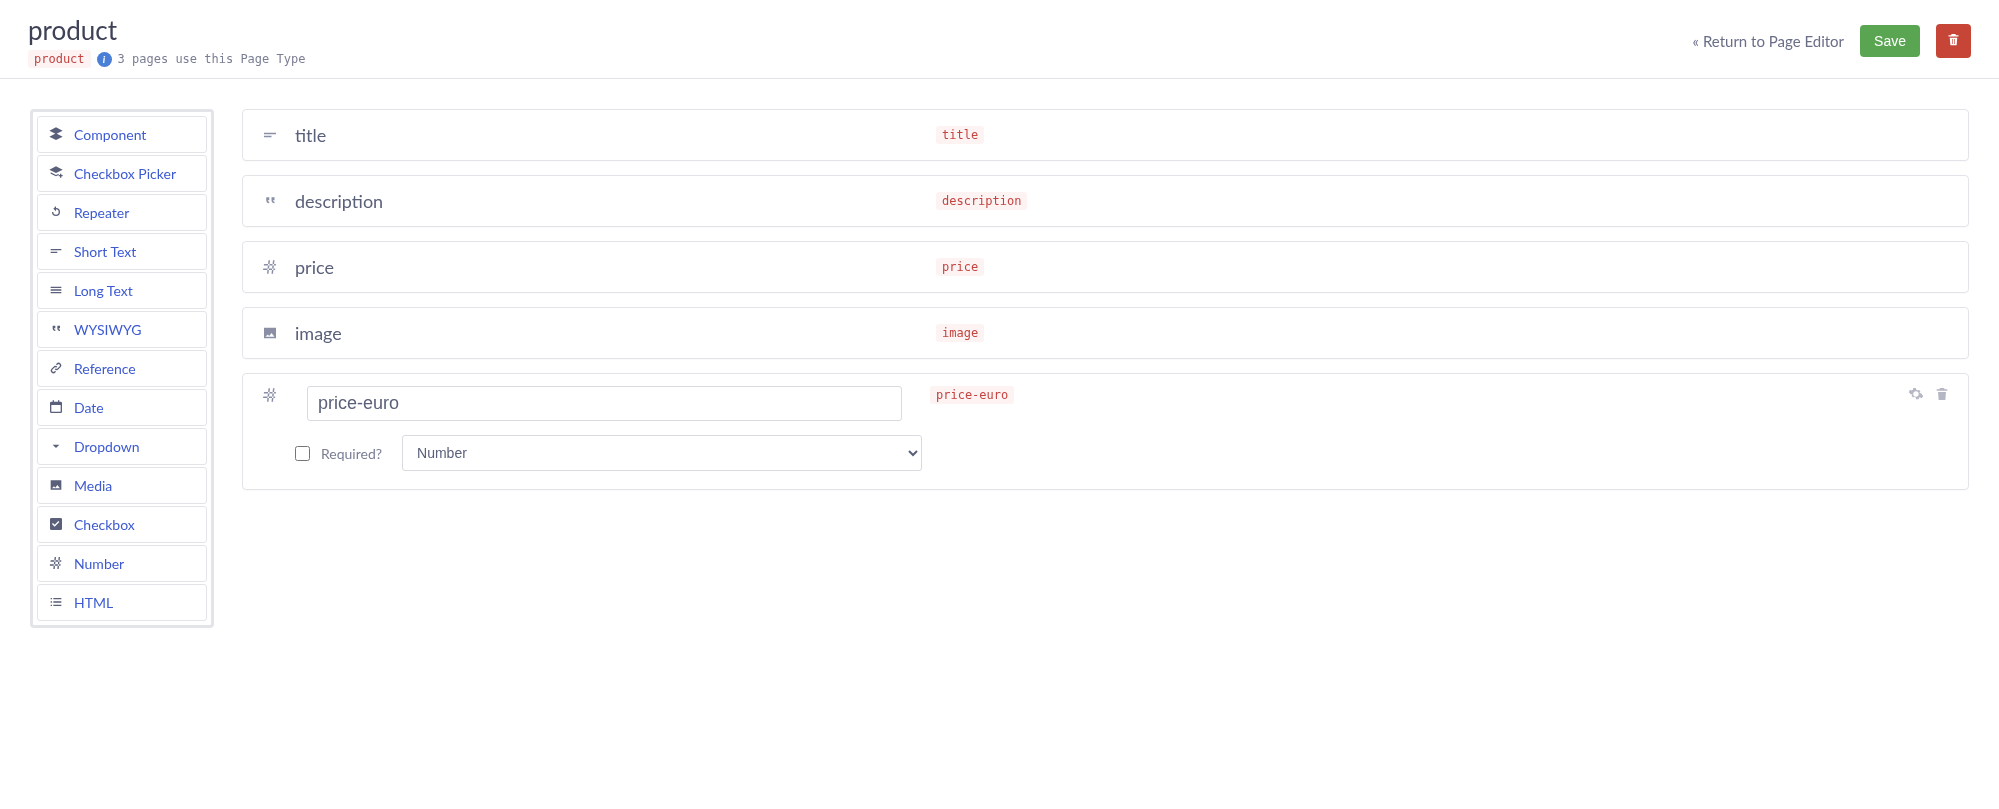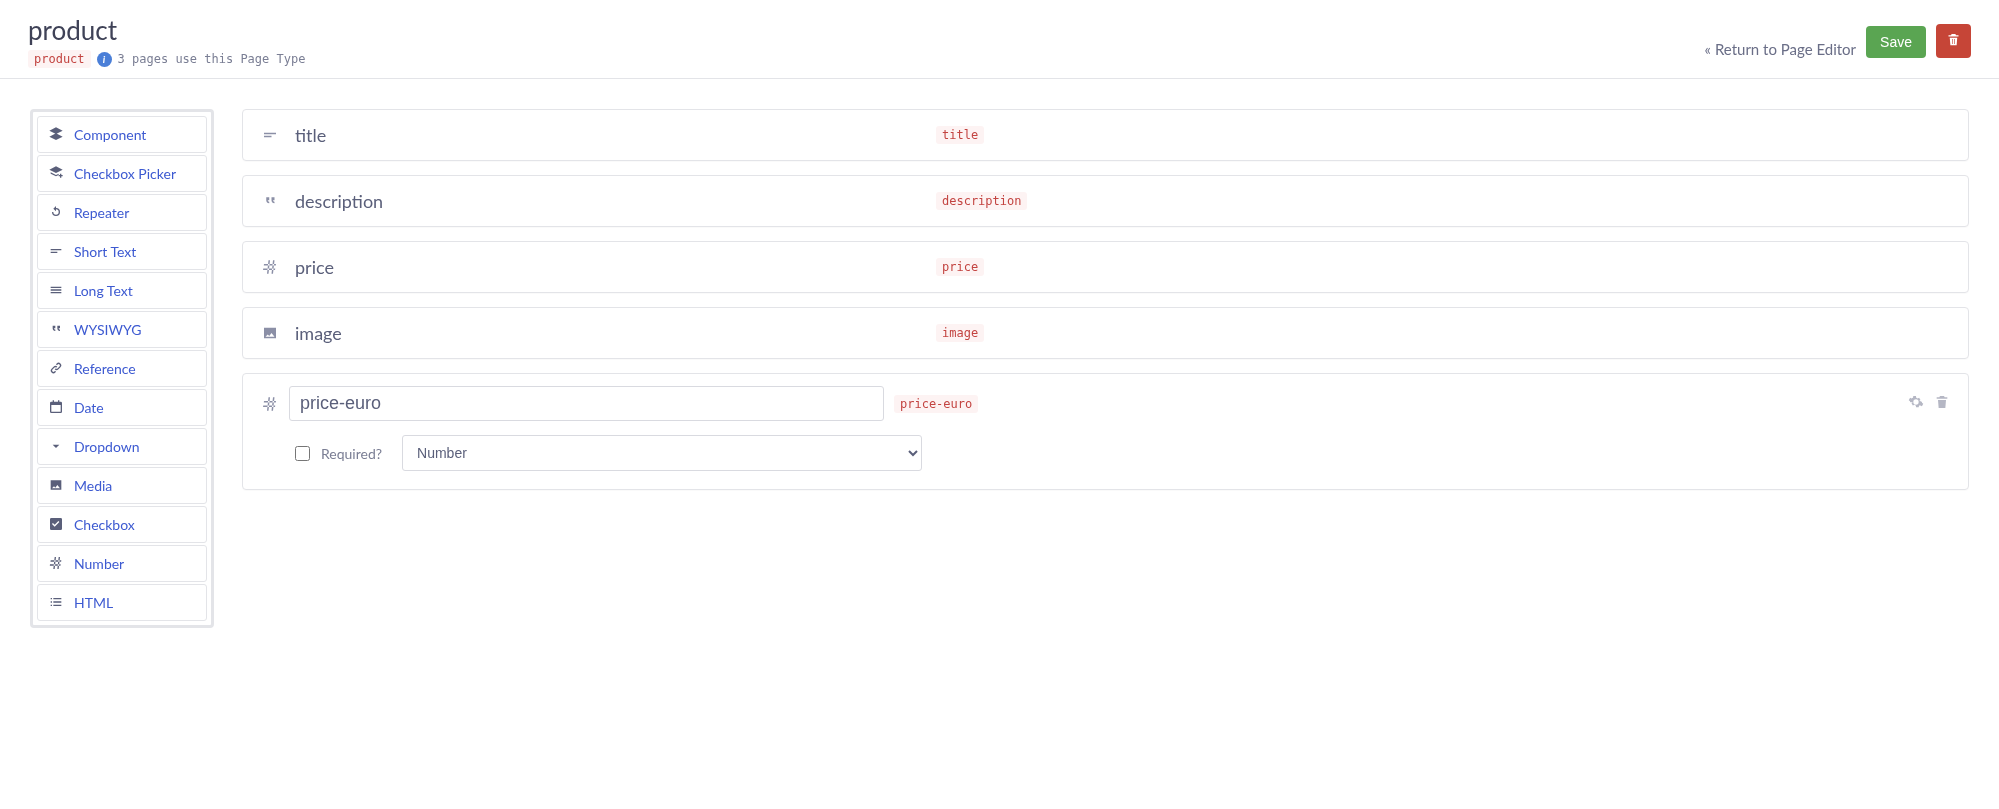--- a/index.html
+++ b/index.html
@@ -23,21 +23,21 @@
     display:flex;align-items:flex-start;justify-content:space-between;
     padding:14px 28px 10px 28px;
     border-bottom:1px solid var(--border);
   }
   .header-left{}
   .page-title{font-size:26px;font-weight:400;color:var(--txt-dark);margin:0 0 4px 0;}
   .sub-row{display:flex;align-items:center;gap:6px;font-size:12px;}
   .code-badge{background:var(--badge-bg);color:var(--badge-txt);font-family:Menlo,Consolas,monospace;padding:2px 6px;border-radius:3px;font-size:12px;}
   .info-circle{width:15px;height:15px;border-radius:50%;background:#4a7fd8;color:#fff;display:inline-flex;align-items:center;justify-content:center;font-size:10px;font-weight:700;font-style:italic;}
   .sub-text{font-family:Menlo,Consolas,monospace;color:#7a7e94;font-size:12px;}
-  .header-right{display:flex;align-items:flex-end;gap:10px;padding-top:10px;}
+  .header-right{display:flex;align-items:center;gap:16px;padding-top:10px;}
   .return-link{color:#6a6e87;font-size:15px;text-decoration:none;}
   .btn-save{background:var(--green);color:#fff;border:none;border-radius:4px;padding:8px 14px;font-size:14px;cursor:pointer;}
   .btn-delete{background:var(--red);color:#fff;border:none;border-radius:4px;padding:8px 10px;font-size:14px;cursor:pointer;display:flex;align-items:center;}
   .btn-delete svg{width:15px;height:15px;fill:#fff;}
 
   
   .main{display:flex;gap:16px;padding:30px;align-items:flex-start;}
   .sidebar{
     width:184px;flex:0 0 184px;
     border:3px solid var(--border);
@@ -70,21 +70,21 @@
   .field-icon{width:18px;height:18px;display:inline-flex;align-items:center;justify-content:center;color:#8b8fa6;}
   .field-icon svg{width:18px;height:18px;fill:currentColor;}
   .field-name{color:var(--txt);font-size:18px;font-weight:400;}
   .field-name-input{
     border:1px solid var(--border-darker);border-radius:3px;
     padding:6px 10px;font-size:18px;color:var(--txt);
     width:595px;
   }
   .field-slug{margin-left:0;}
   .field-slot-left{width:625px;flex:0 0 625px;display:flex;align-items:center;gap:4px;}
-  .expanded-top{display:flex;align-items:center;gap:10px;}
+  .expanded-top{display:flex;align-items:flex-start;gap:28px;}
   .expanded-actions{margin-left:auto;display:flex;gap:10px;color:#b5b7c4;}
   .expanded-actions svg{width:16px;height:16px;fill:currentColor;cursor:pointer;}
   .expanded-body{display:flex;align-items:center;gap:20px;padding:14px 0 0 30px;}
   .req-wrap{display:flex;align-items:center;gap:8px;font-size:14px;color:#7a7e94;}
   .req-wrap input{width:15px;height:15px;}
   .help-input{
     flex:1;border:1px solid var(--border-darker);border-radius:3px;
     padding:8px 10px;font-size:14px;color:#8c90a5;
   }
   .select-type{

